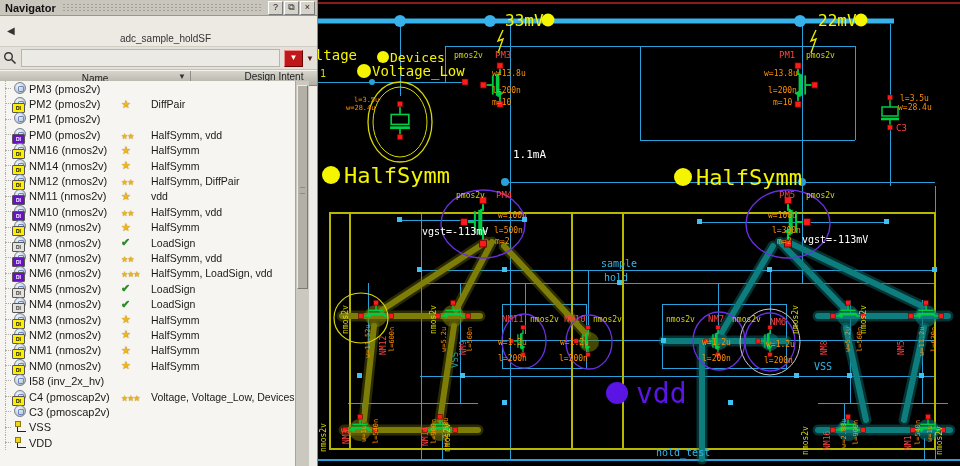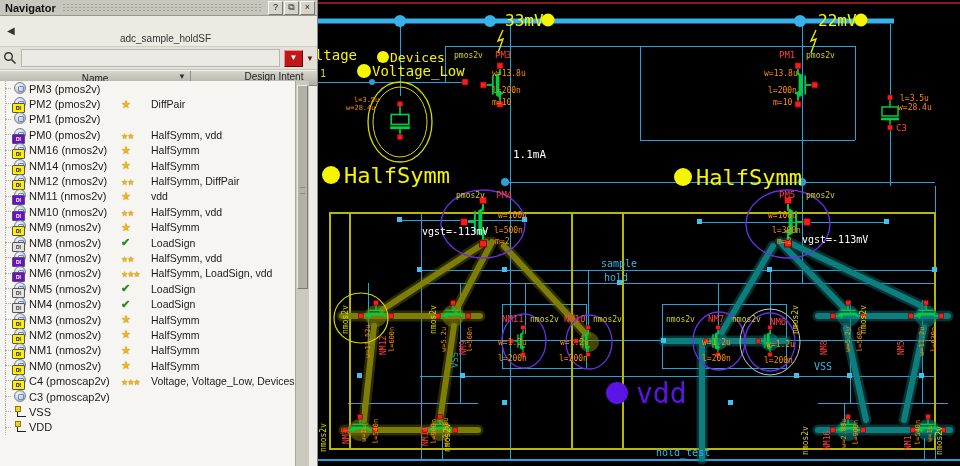--- a/index.html
+++ b/index.html
@@ -284,20 +284,29 @@
         </div>
         <div class="nrow">
           <span class="tree"></span>
           <span class="nicon">
             <span class="inst-circ"></span>
             <span class="di-badge di-y">DI</span>
           </span>
           <span class="nname">NM0 (nmos2v)</span>
           <span class="nmarks"><span class="mark-star1">★</span></span>
           <span class="nintent">HalfSymm</span>
+        </div>
+        <div class="nrow">
+          <span class="tree"></span>
+          <span class="nicon">
+            <span class="inst-circ"></span>
+          </span>
+          <span class="nname">I58 (inv_2x_hv)</span>
+          <span class="nmarks"></span>
+          <span class="nintent"></span>
         </div>
         <div class="nrow">
           <span class="tree"></span>
           <span class="nicon">
             <span class="inst-circ"></span>
             <span class="di-badge di-y">DI</span>
           </span>
           <span class="nname">C4 (pmoscap2v)</span>
           <span class="nmarks"><span class="mark-starm">★★★</span></span>
           <span class="nintent">Voltage, Voltage_Low, Devices</span>

